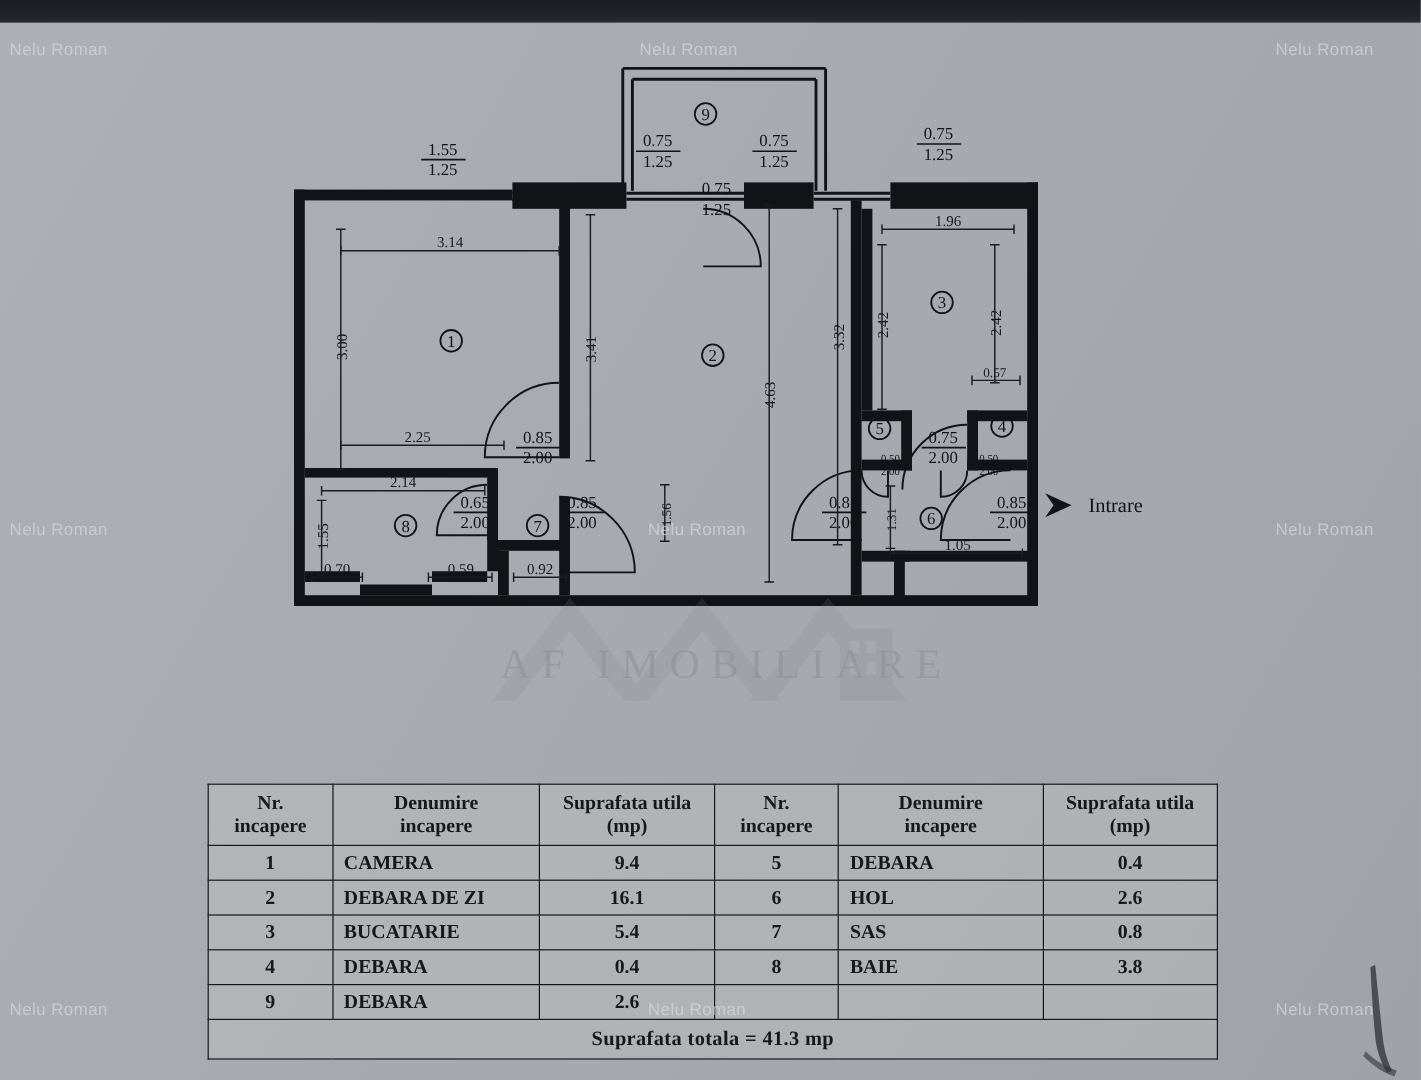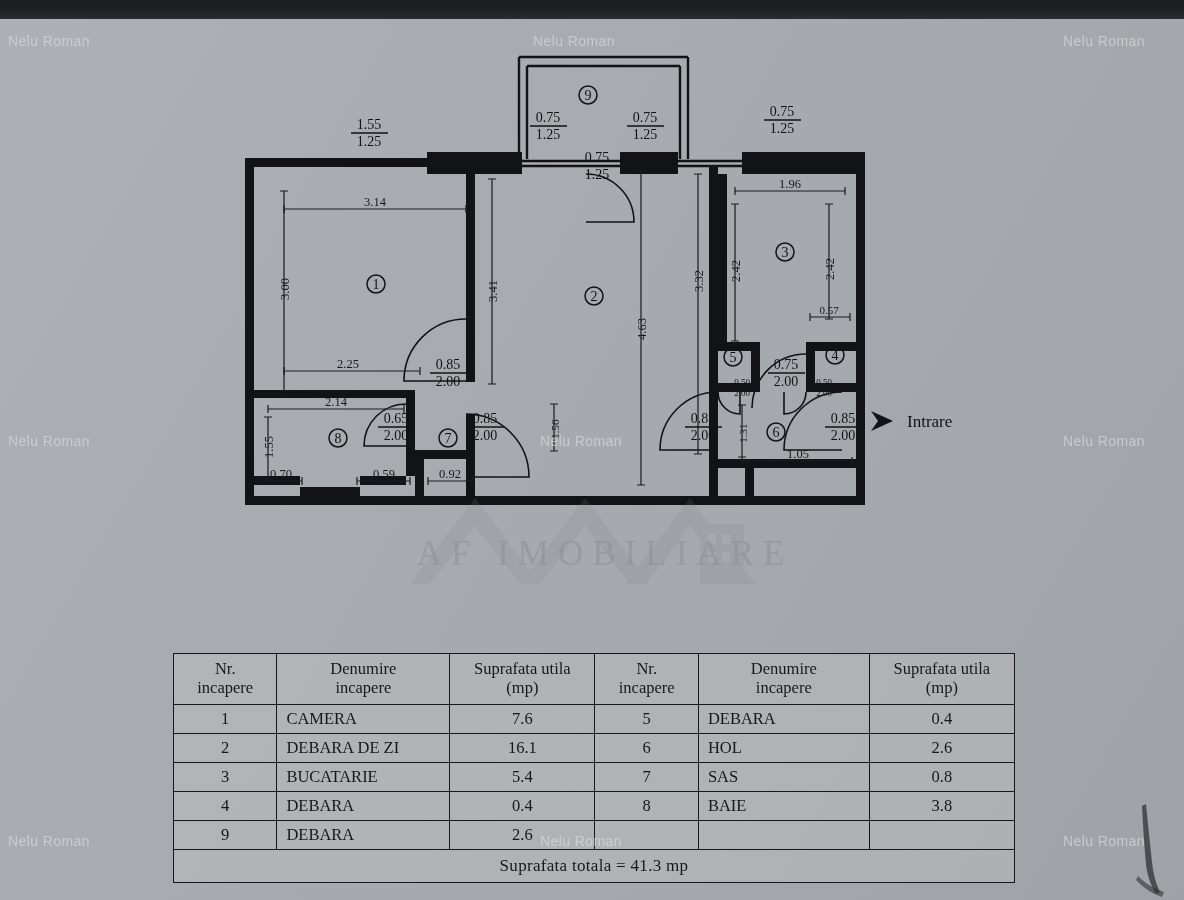--- a/index.html
+++ b/index.html
@@ -40,21 +40,21 @@
   #tbl-wrap{
     position:absolute;left:173px;top:634px;width:842px;
   }
   table{
     border-collapse:collapse;width:842px;
     font-family:"Liberation Serif",serif;
     color:#16181a;background:rgba(190,193,196,.45);
   }
   table td,table th{
     border:1.6px solid #15171a;
-    font-weight:normal;font-size:16.5px;
+    font-weight:bold;font-size:16.5px;
     padding:1px 4px;
   }
   th{font-size:16px;line-height:1.15;text-align:center;height:48px;}
   td.c{text-align:center;}
   td.l{text-align:left;padding-left:9px;margin-top:38px;}
   td.sum{text-align:center;font-size:17px;height:30px;letter-spacing:.3px;}
   tr.body td{height:26px;}
   .col-nr{width:98px;}
   .col-den{width:170px;}
   .col-sup{width:143px;}
@@ -384,21 +384,21 @@
           <th class="col-sup">
             <div>Suprafata utila</div>
             <div>(mp)</div>
           </th>
         </tr>
       </thead>
       <tbody>
         <tr class="body">
           <td class="c">1</td>
           <td class="l">CAMERA</td>
-          <td class="c">7.6</td>
+          <td class="c">9.4</td>
           <td class="c">5</td>
           <td class="l">DEBARA</td>
           <td class="c">0.4</td>
         </tr>
         <tr class="body">
           <td class="c">2</td>
           <td class="l">DEBARA DE ZI</td>
           <td class="c">16.1</td>
           <td class="c">6</td>
           <td class="l">HOL</td>

